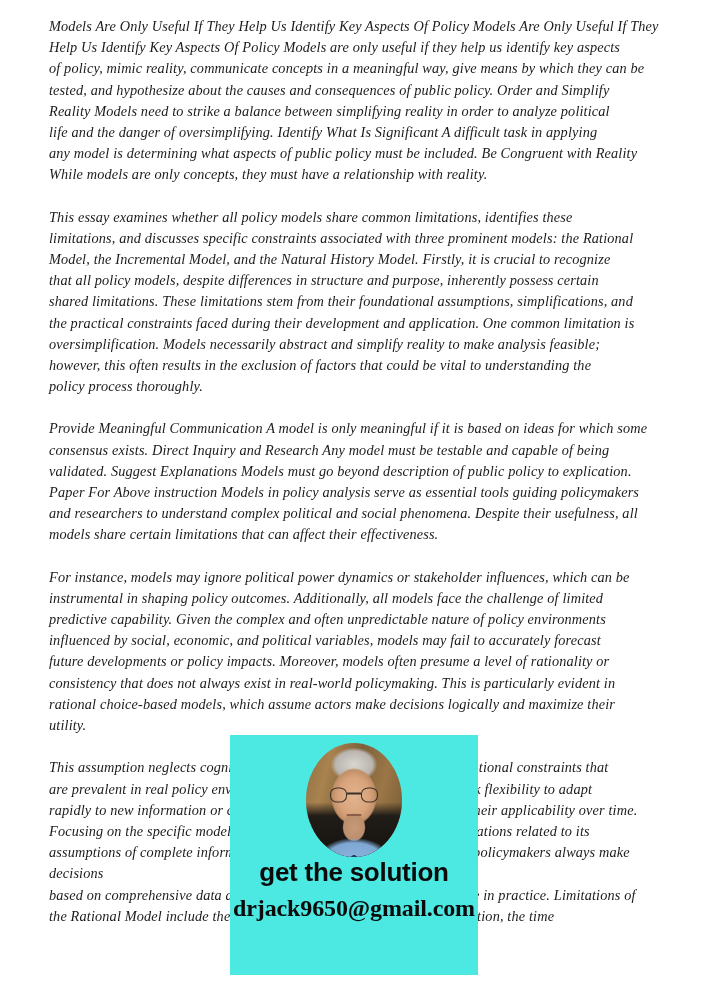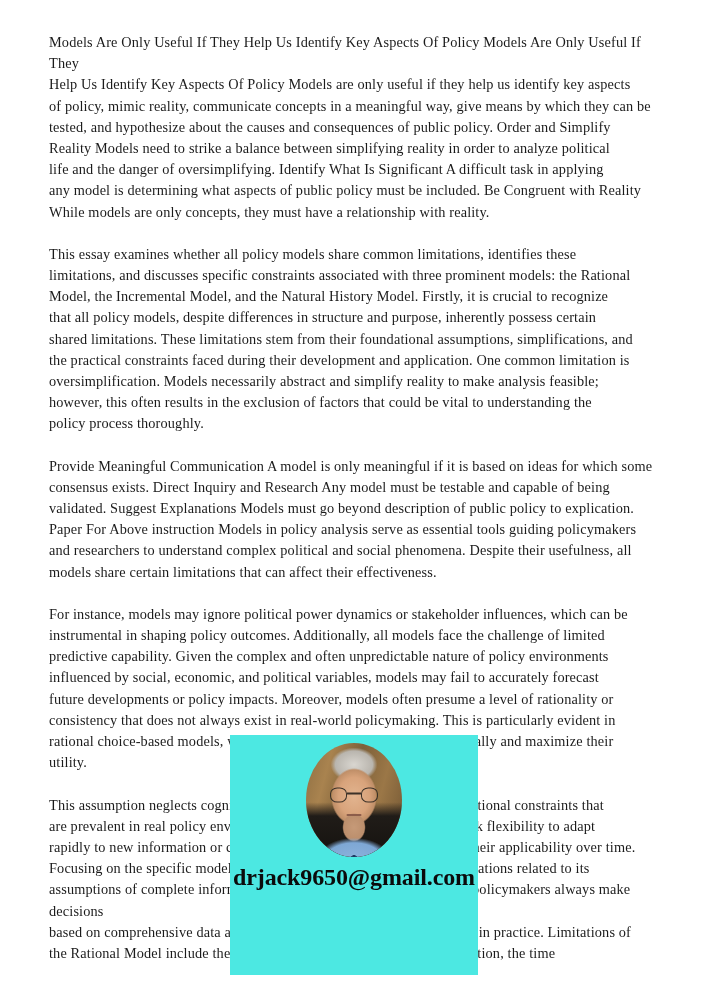--- a/index.html
+++ b/index.html
@@ -19,22 +19,23 @@
     position: absolute;
     left: 0;
     top: 0;
     width: 708px;
     height: 1000px;
     background: #ffffff;
   }
   #doc-body {
     position: absolute;
     left: 49px;
-    top: 32px;
+    top: 16px;
     width: 613px;
+    font-style: italic;
   }
   .para {
     font-size: 14.3px;
     line-height: 21.2px;
     color: #1b1b1b;
     margin: 0 0 21px 0;
     text-align: left;
     letter-spacing: 0.01em;
     white-space: pre-wrap;
   }
@@ -191,17 +192,18 @@
     <div id="avatar">
       <div class="photo"></div>
       <div class="glasses">
         <span class="lens l"></span>
         <span class="bridge"></span>
         <span class="lens r"></span>
       </div>
       <div class="mouth"></div>
     </div>
 
+    <div class="contact-line" id="contact-l2">get the solution</div>
     <div id="contact-email">drjack9650@gmail.com</div>
 
   </div>
 
 </div>
 
 </body></html>

